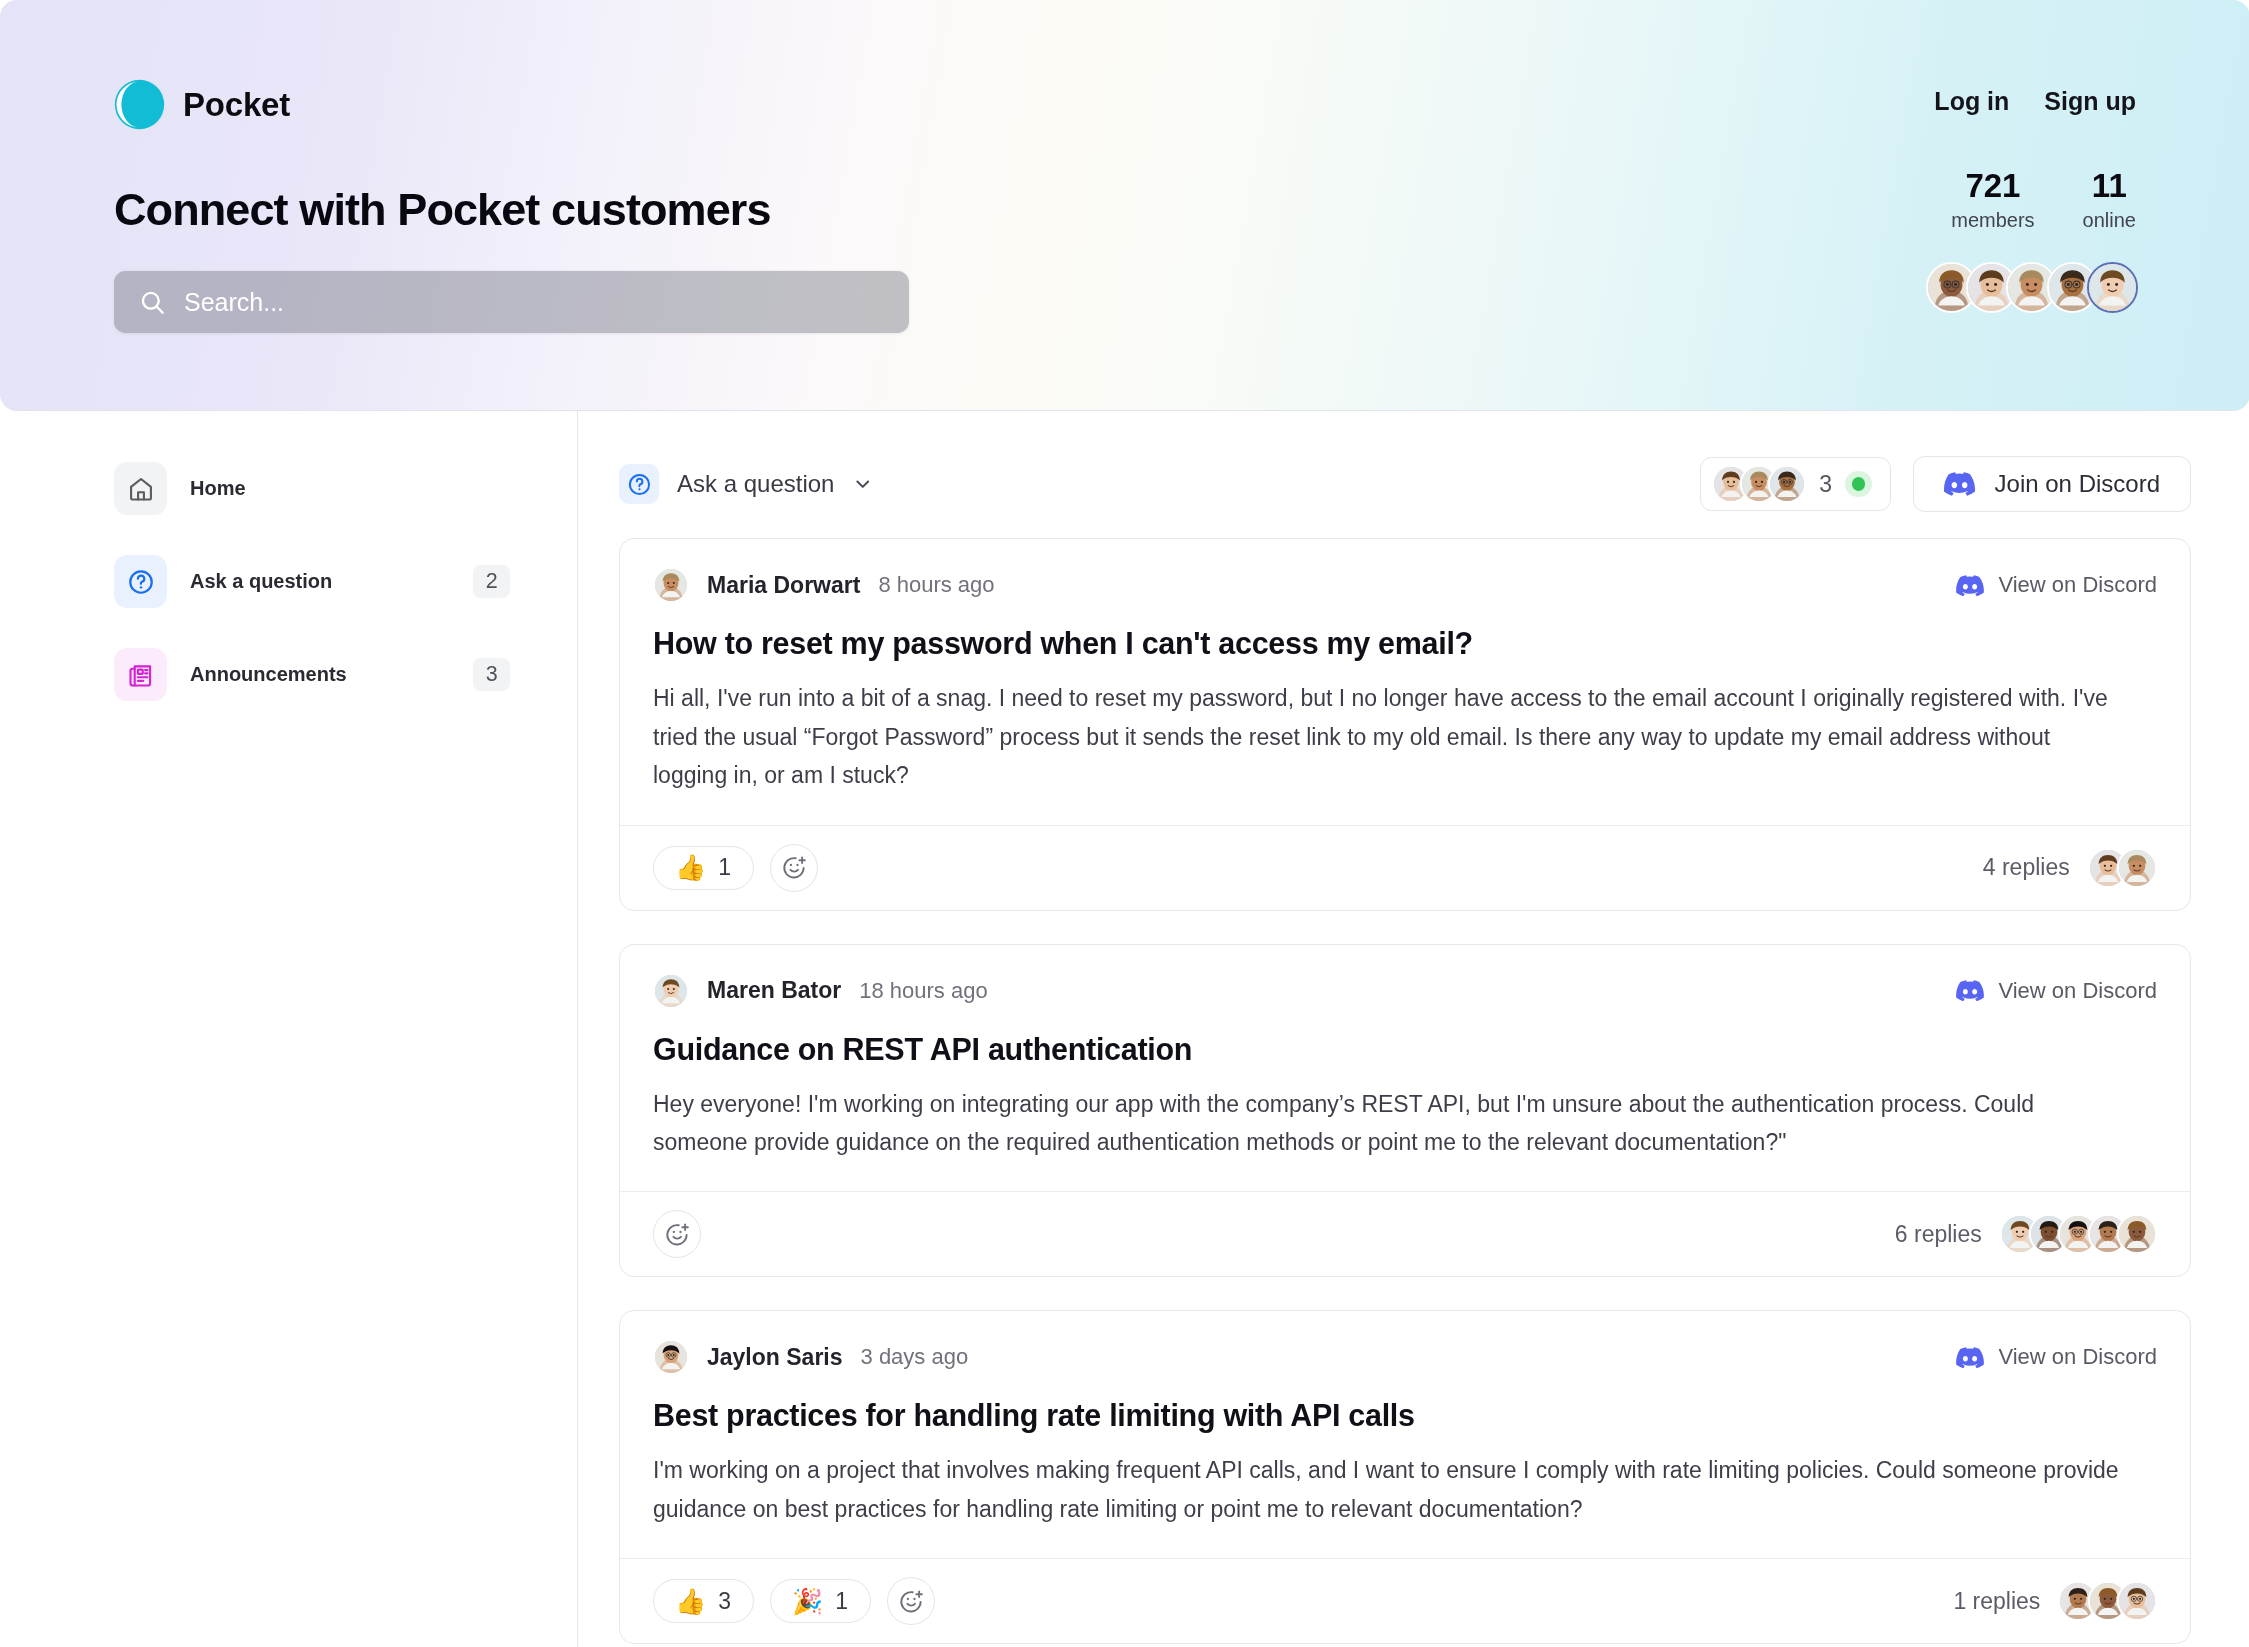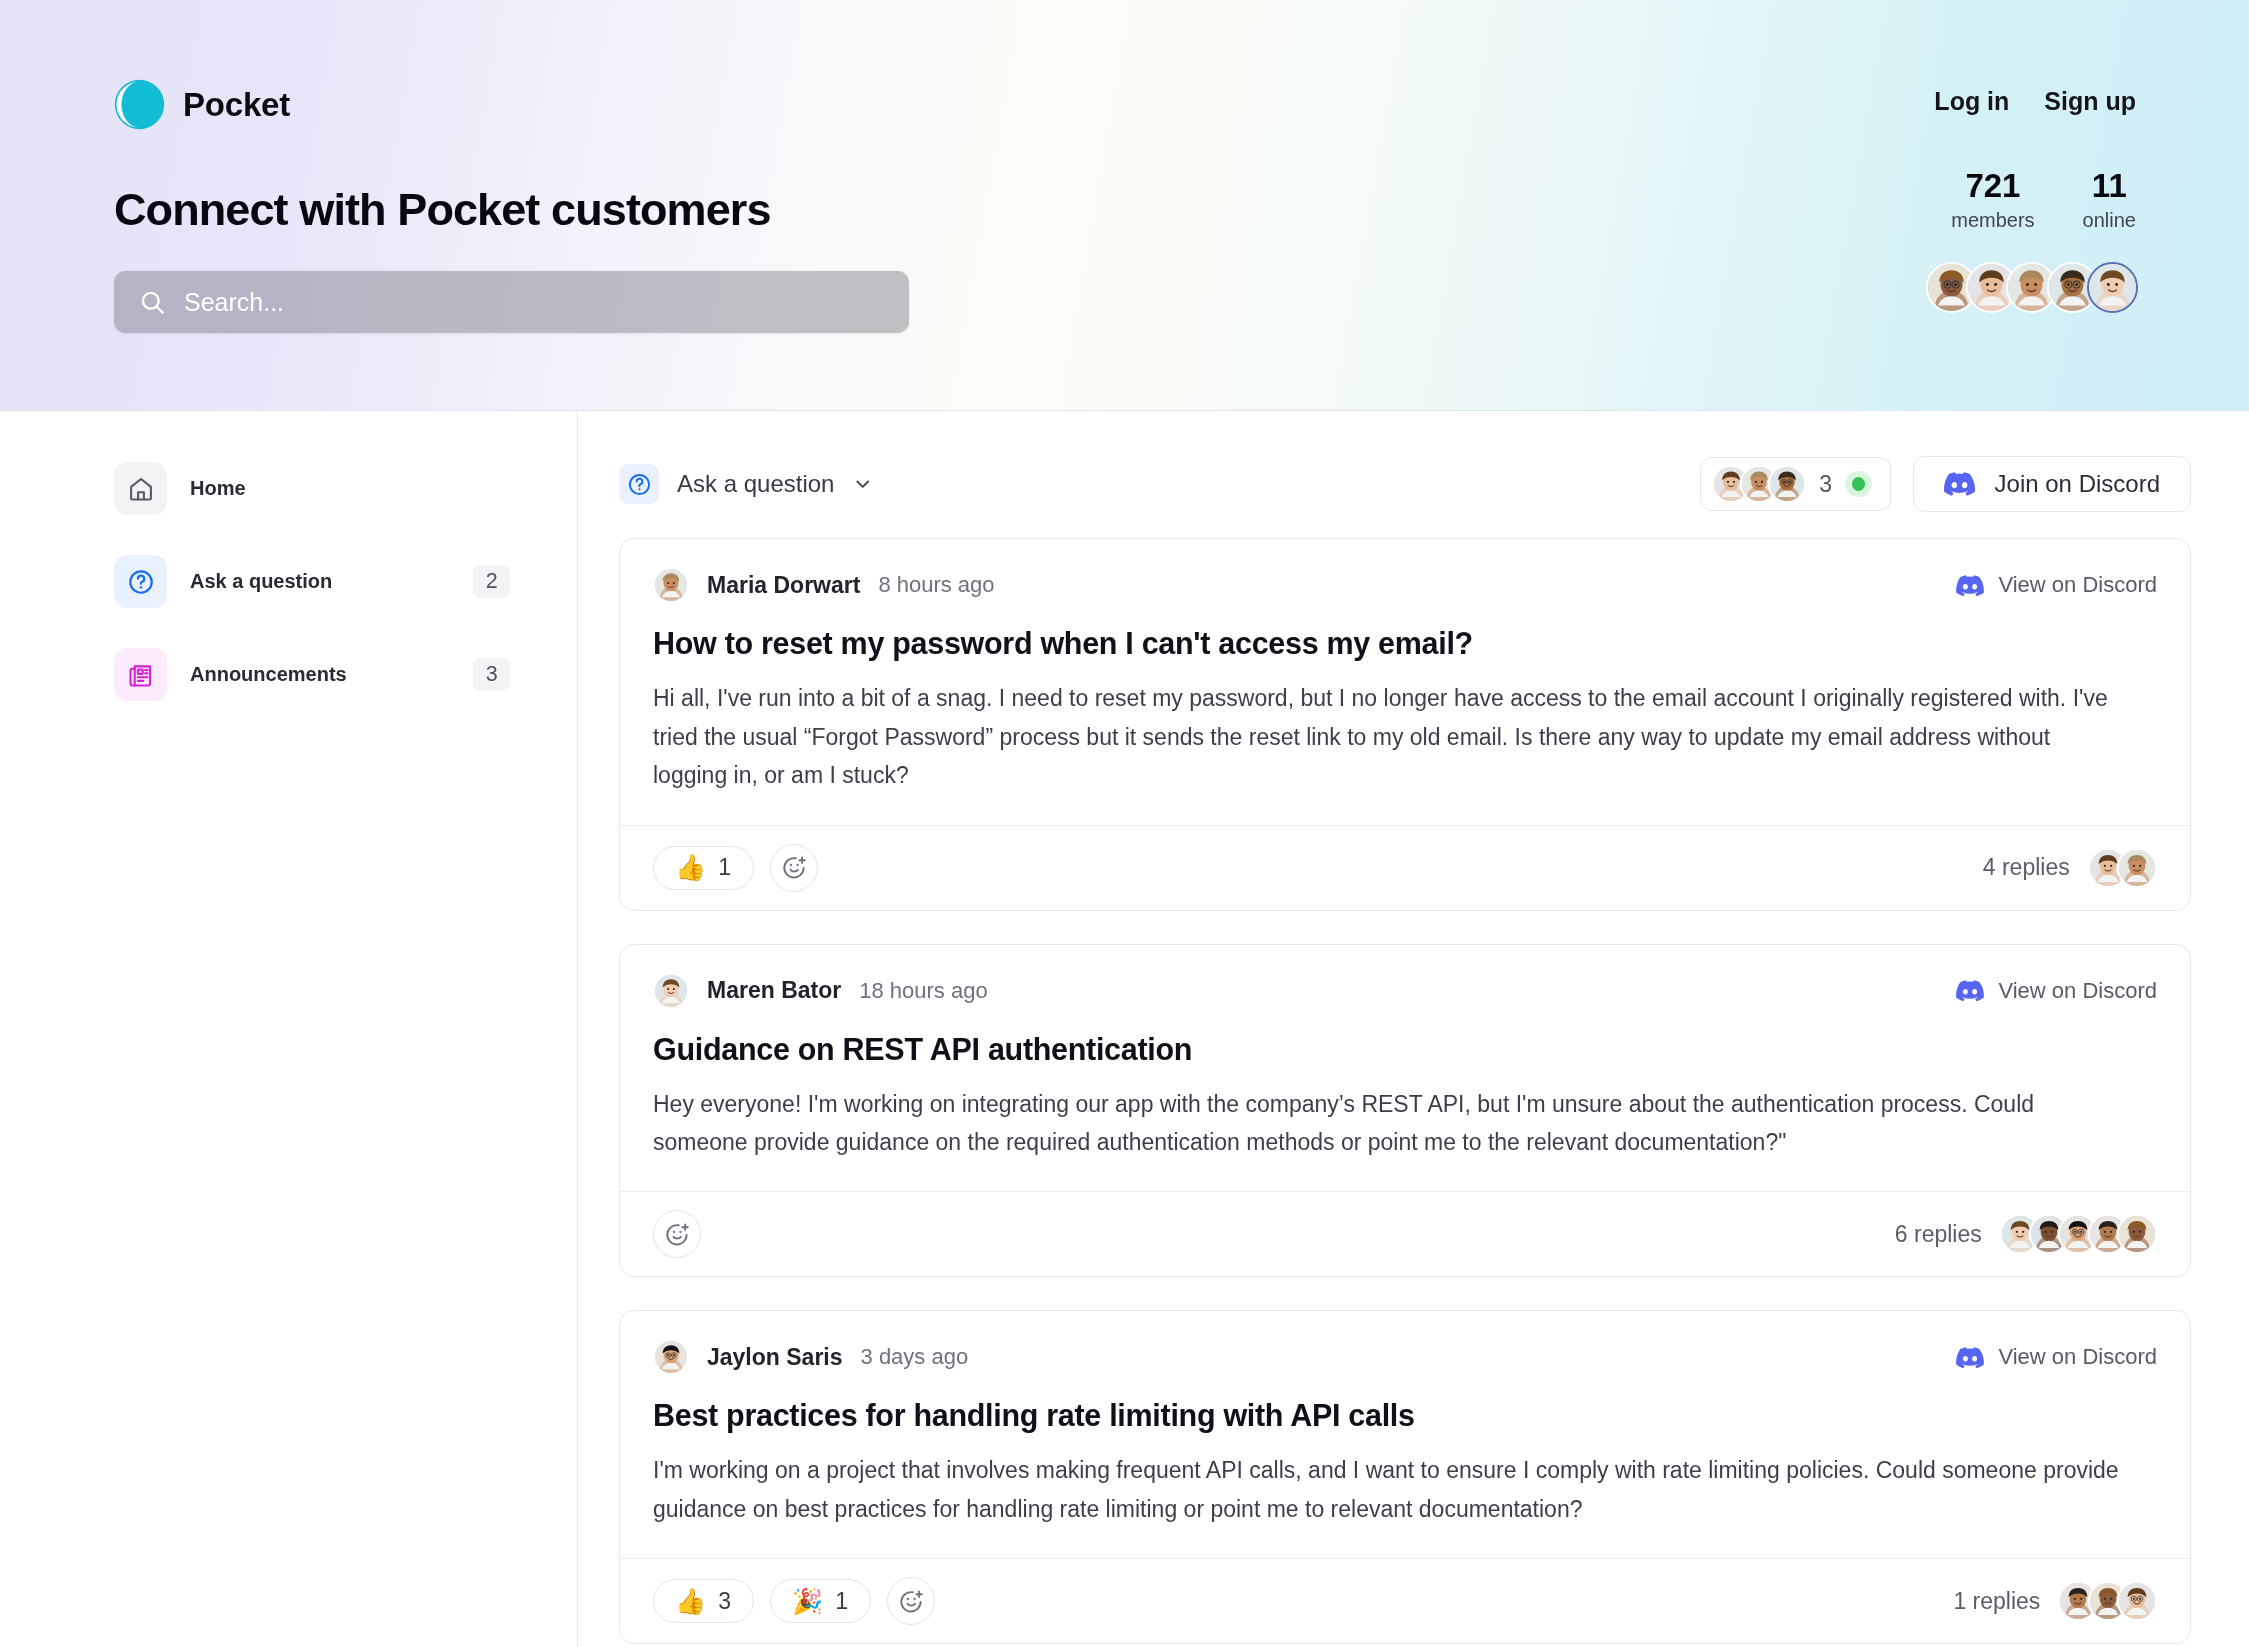--- a/index.html
+++ b/index.html
@@ -20,20 +20,21 @@
         #e8e6f8 14%,
         #f3f1fa 27%,
         #fbf9fa 38%,
         #fdfbf6 46%,
         #f8fbf7 55%,
         #e9f7f8 70%,
         #d5f1f6 85%,
         #cdeef6 100%);
     border-bottom: 0.8px solid #e3e3ec;
     padding: 0 114px;
+    border-radius: 17px;
   }
 
   .brand {
     display: flex; align-items: center; gap: 18px;
     position: absolute; left: 114px; top: 79px;
   }
   .brand-logo { width: 51px; height: 51px; display: block; }
   .brand-name {
     font-size: 33px; font-weight: bold; color: #0c0c10;
     letter-spacing: -0.2px;

